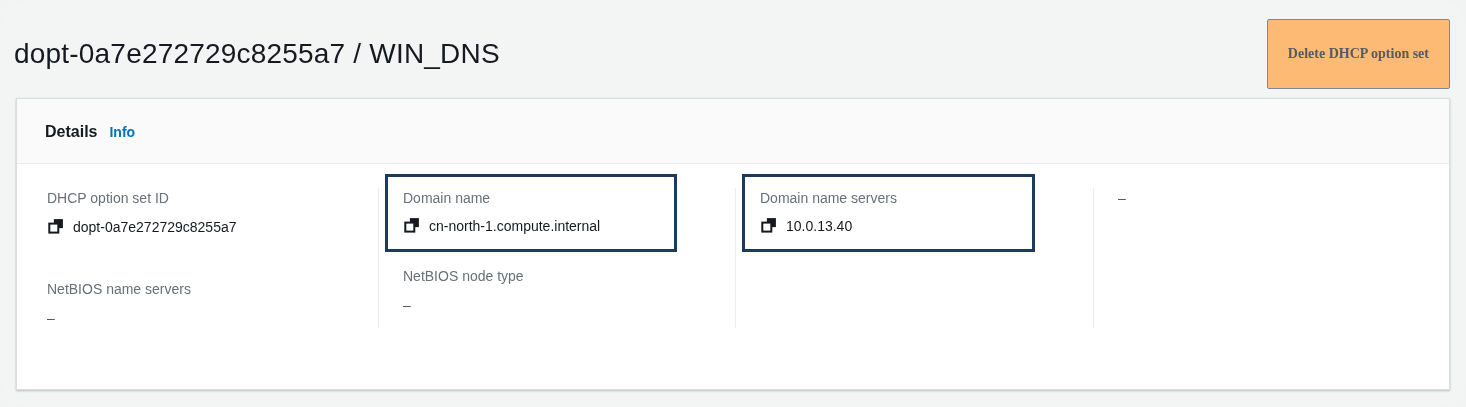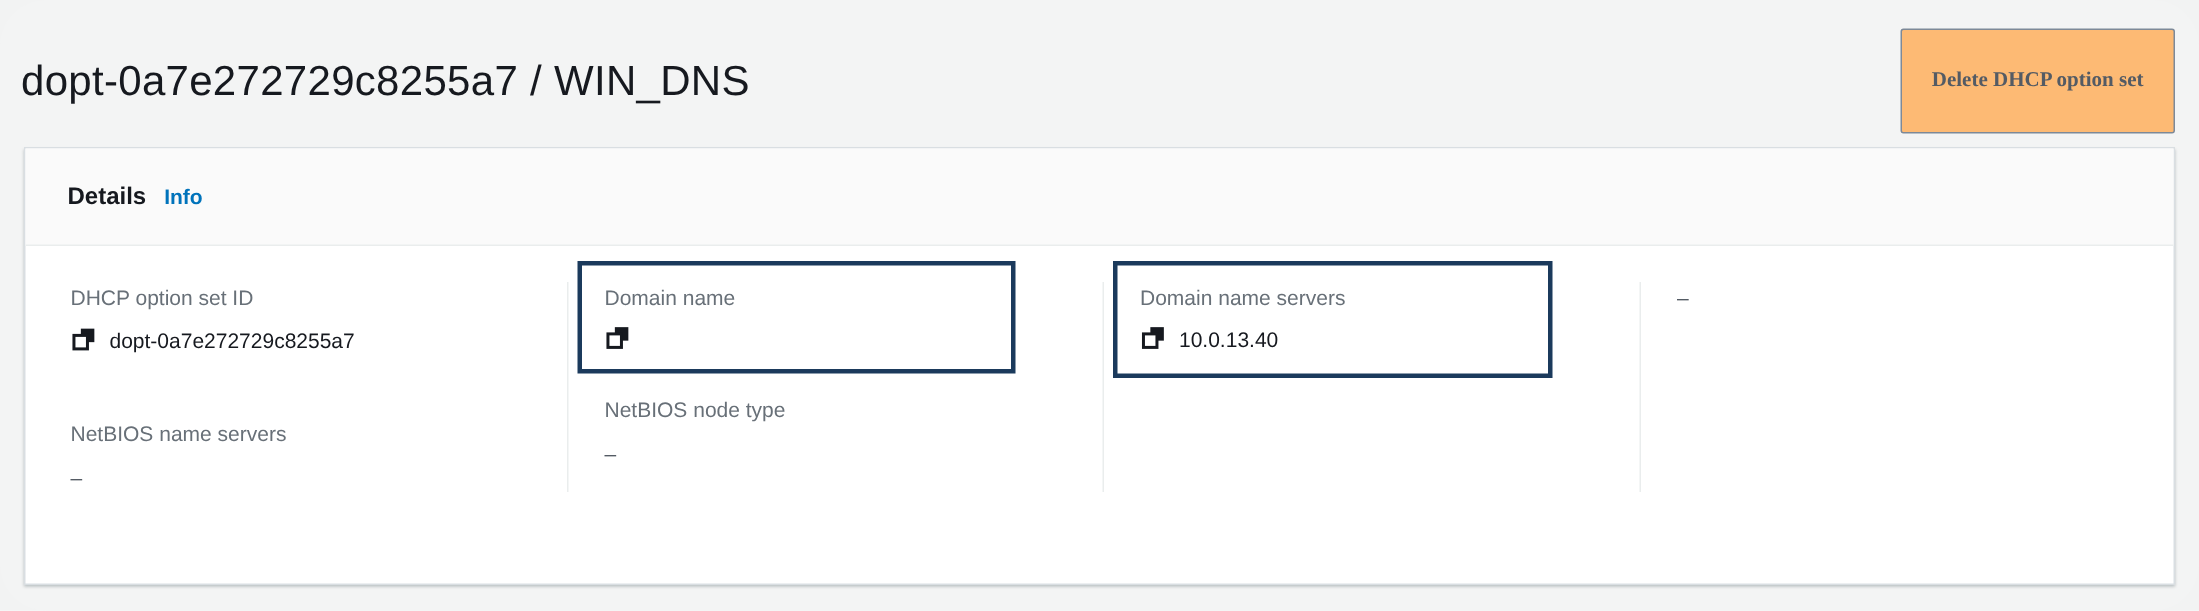--- a/index.html
+++ b/index.html
@@ -170,20 +170,21 @@
         <div class="highlight">
           <div class="field">
             <div class="field-label">Domain name</div>
             <div class="field-value">
               <button class="copy-btn">
                 <svg width="16" height="16" viewBox="0 0 16 16">
                   <rect x="5.9" y="1.1" width="9" height="9" fill="#16191f"></rect>
                   <rect x="1.3" y="5.6" width="9" height="9" fill="#ffffff" stroke="#16191f" stroke-width="2"></rect>
                 </svg>
               </button>
+              <span>cn-north-1.compute.internal</span>
             </div>
           </div>
         </div>
         <div class="field">
           <div class="field-label">NetBIOS node type</div>
           <div class="field-value dash-value">–</div>
         </div>
       </div>
 
       <div class="col">

